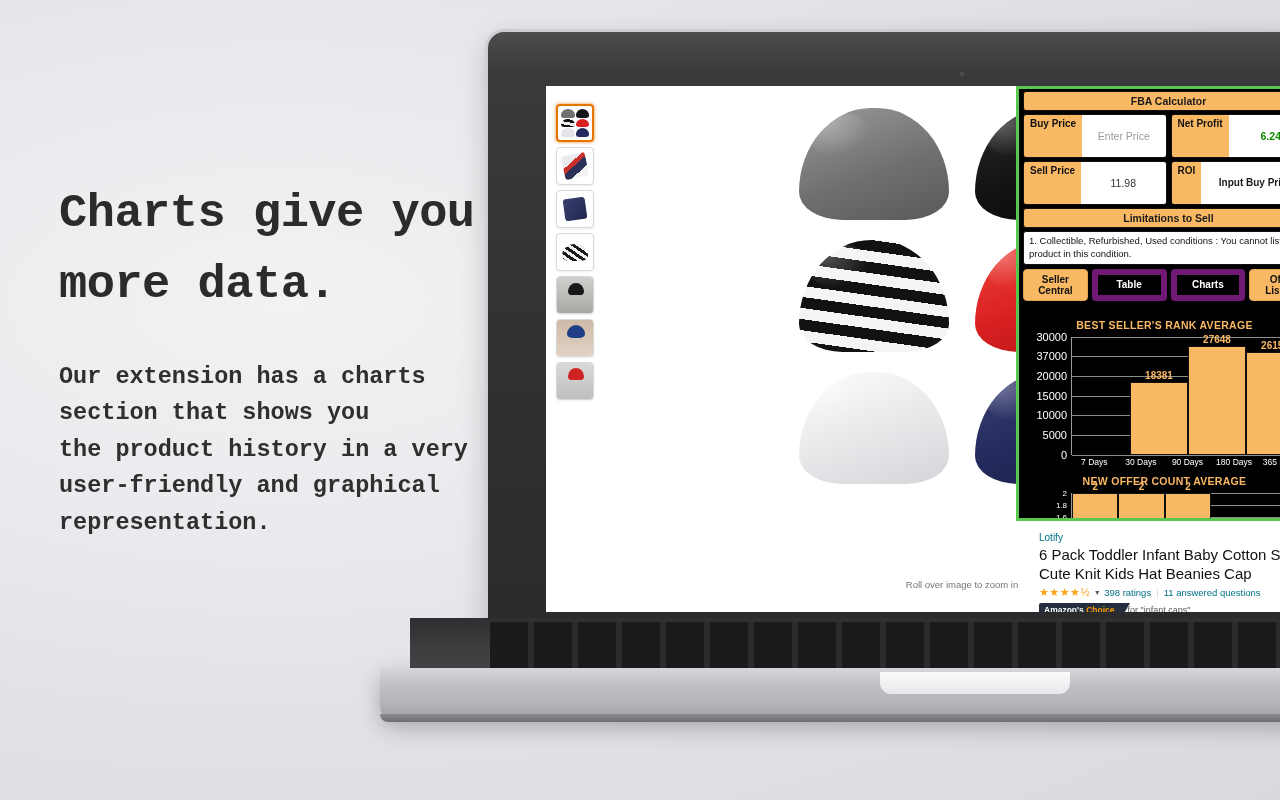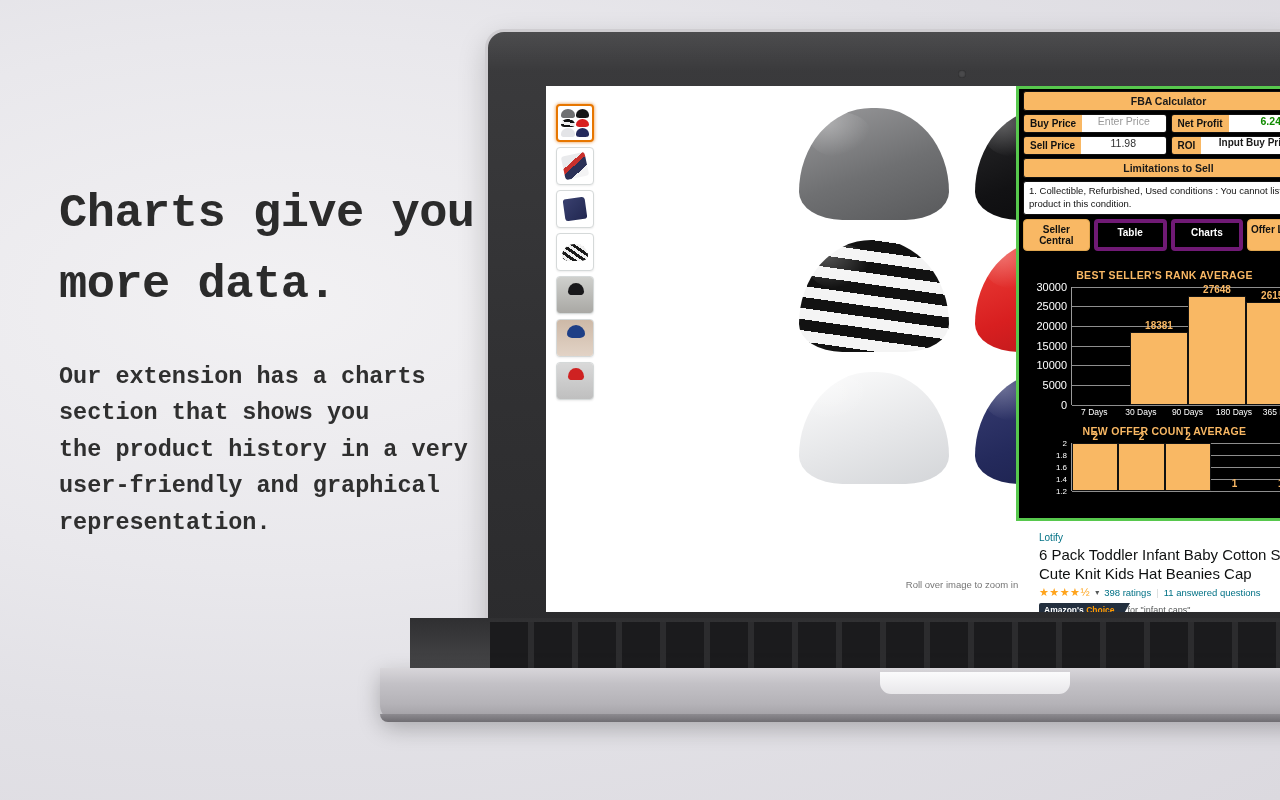--- a/index.html
+++ b/index.html
@@ -115,31 +115,31 @@
   .bar-orange {
     background:#f9b864; color:#1a1a1a; font-weight:bold; font-size:10.5px;
     text-align:center; border:1px solid #111; border-radius:3px; padding:3px 0;
   }
   .calc-title{ margin-bottom:3px; }
   .row { display:flex; gap:4px; margin-bottom:3px; }
   .cell { flex:1; display:flex; border:1px solid #111; border-radius:3px; overflow:hidden; }
   .cell .lab { background:#f9b864; color:#111; font-weight:bold; font-size:10px;
     padding:3px 6px; white-space:nowrap; }
   .cell .val { flex:1; background:#fff; font-size:10.5px; text-align:center;
-    padding:0 2px; color:#333; }
+    padding:15px 2px; color:#333; }
   .cell .val.ph { color:#9a9a9a; }
   .cell .val.profit { color:#108a00; font-weight:bold; }
   .cell .val.warn { color:#1a1a1a; font-weight:bold; font-size:10px; }
   .limit-box{ background:#fff; border:1px solid #111; border-radius:3px;
     font-size:9.5px; color:#111; padding:3px 5px; line-height:1.35; margin-bottom:4px; }
   .tabs { display:flex; gap:4px; margin-bottom:4px; }
   .tab { flex:1; text-align:center; font-size:10px; font-weight:bold;
     border:1px solid #e0a64f; border-radius:4px; padding:4px 2px; }
   .tab.on { background:#f9b864; color:#111; }
-  .tab.off { background:#000; color:#fff; border:4px solid #701a75; }
+  .tab.off { background:#000; color:#fff; border:6px solid #701a75; }
 
   .chart-wrap { padding:6px 14px 0 6px; }
   .chart-title{ color:#f9b864; font-weight:bold; font-size:10.5px;
     text-align:center; letter-spacing:.3px; margin:8px 0 6px; }
   .plot { position:relative; }
   .bsr-plot { height:118px; display:flex; }
   .yaxis { width:46px; position:relative; }
   .yaxis span{ position:absolute; right:4px; transform:translateY(-50%);
     color:#fff; font-size:11px; }
   .plotarea{ flex:1; position:relative; border-left:1px solid #9a9a9a; }
@@ -280,21 +280,21 @@
           <div class="chart-wrap">
 
             <div class="chart-title">BEST SELLER'S RANK AVERAGE</div>
             <div class="plot bsr-plot">
               <div class="yaxis" id="bsrY">
                   <span style="top: 100%;">0</span>
                   <span style="top: 83.3333%;">5000</span>
                   <span style="top: 66.6667%;">10000</span>
                   <span style="top: 50%;">15000</span>
                   <span style="top: 33.3333%;">20000</span>
-                  <span style="top: 16.6667%;">25000</span>
+                  <span style="top: 16.6667%;">37000</span>
                   <span style="top: 0%;">30000</span>
                 </div>
               <div class="plotarea">
                 <div id="bsrGrid">
                     <div class="gline" style="top: 100%;"></div>
                     <div class="gline" style="top: 83.3333%;"></div>
                     <div class="gline" style="top: 66.6667%;"></div>
                     <div class="gline" style="top: 50%;"></div>
                     <div class="gline" style="top: 33.3333%;"></div>
                     <div class="gline" style="top: 16.6667%;"></div>

